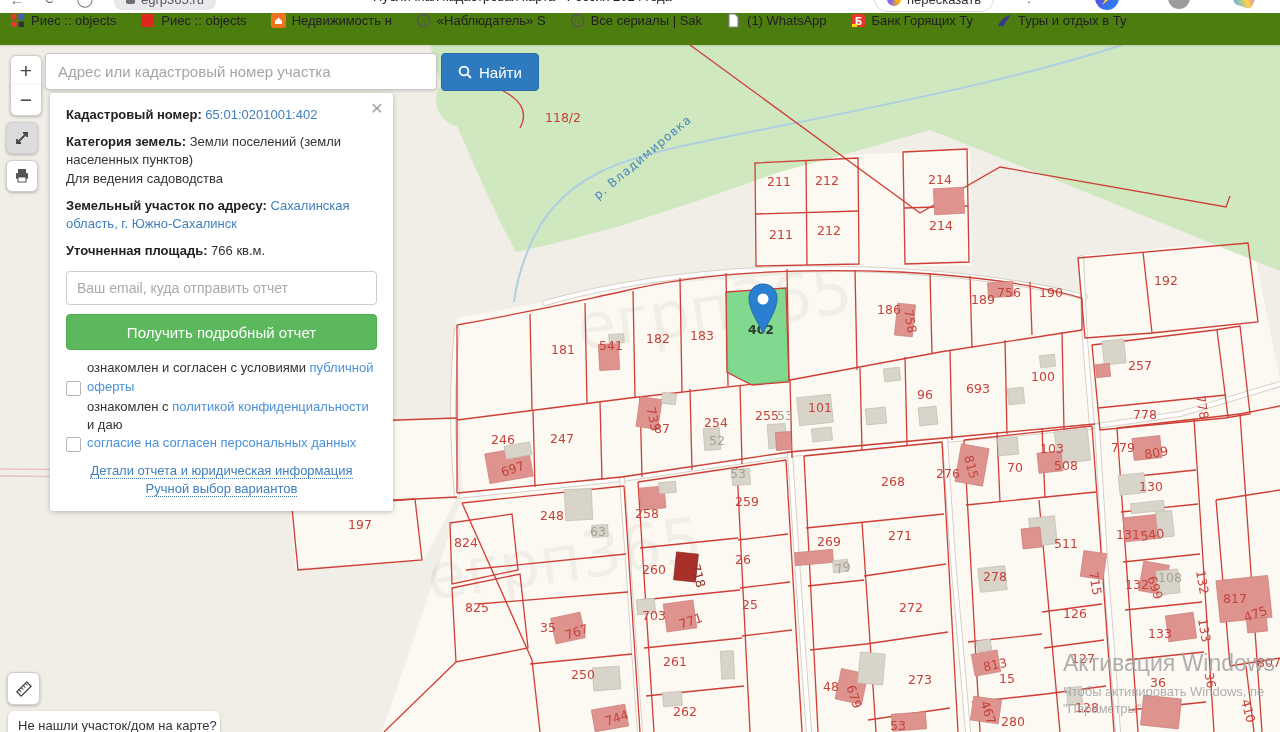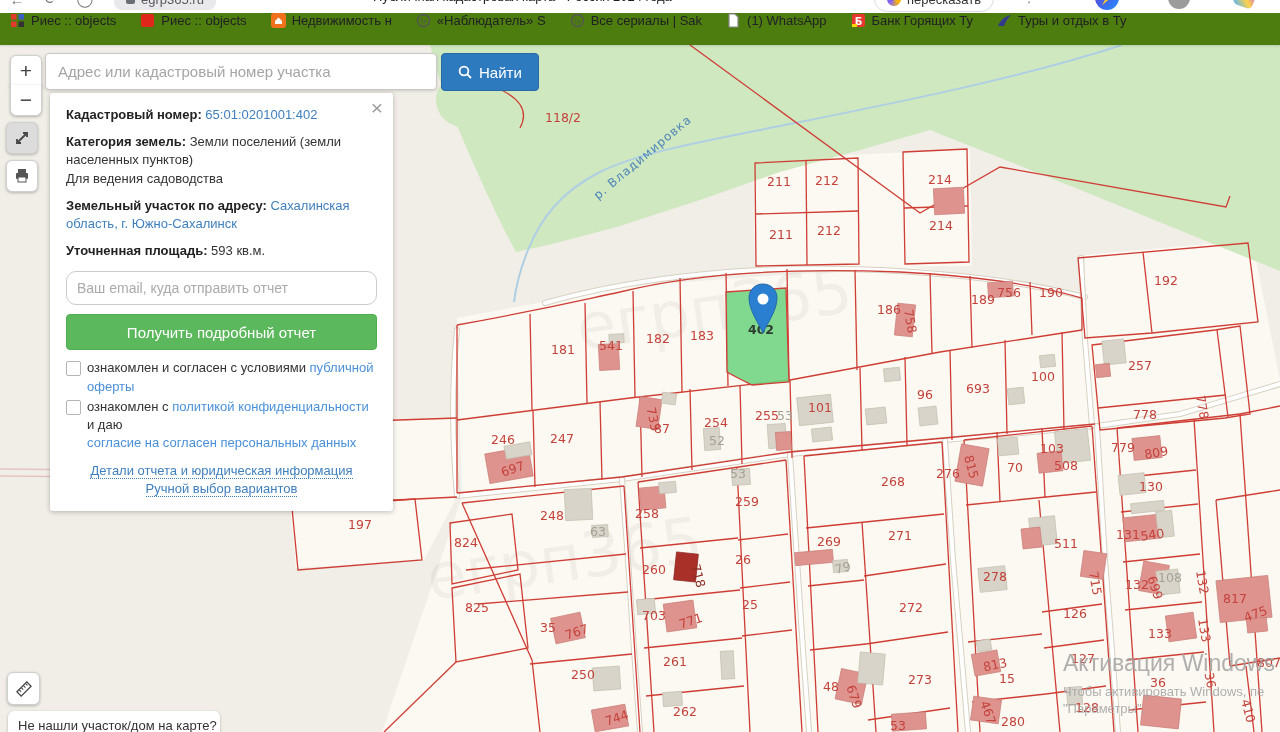--- a/index.html
+++ b/index.html
@@ -27,24 +27,24 @@
   .search-wrap{position:absolute;left:45px;top:53px;z-index:50;display:flex}
   .search-input{width:392px;height:37px;box-sizing:border-box;border:1px solid #c9c9c9;border-radius:4px;padding:4px 12px;font-size:15px;color:#333;background:#fff;box-shadow:0 1px 3px rgba(0,0,0,.15);outline:none;font-family:"Liberation Sans",sans-serif}
   .search-input::placeholder{color:#a5a5a5}
   .search-btn{margin-left:4px;height:38px;padding:8px 16px;background:#2e7abf;border:1px solid #276aa8;border-radius:4px;color:#fff;font-size:15px;display:flex;align-items:center;gap:7px;cursor:pointer}
   
   .panel{position:absolute;left:50px;top:93px;width:343px;background:#fff;border-radius:3px;box-shadow:0 1px 5px rgba(0,0,0,.25);z-index:50;padding:13px 16px 12px 16px;box-sizing:border-box;font-size:13px;color:#333;line-height:1.4}
   .panel b{color:#222}
   .p-close{position:absolute;right:10px;top:4px;font-size:21px;color:#9c9c9c;cursor:pointer;line-height:1}
   .p-row{margin-bottom:9px}
   .p-link{color:#3f7fbe;cursor:pointer}
-  .email-input{width:100%;height:34px;box-sizing:border-box;border:1px solid #ccc;border-radius:10px;padding:0 10px;font-size:14px;margin:2px 0 9px 0;font-family:"Liberation Sans",sans-serif}
+  .email-input{width:100%;height:34px;box-sizing:border-box;border:1px solid #ccc;border-radius:4px;padding:0 10px;font-size:14px;margin:2px 0 9px 0;font-family:"Liberation Sans",sans-serif}
   .email-input::placeholder{color:#aaa}
   .green-btn{width:100%;height:36px;background:#5cb85c;border:1px solid #4cae4c;border-radius:4px;color:#fff;font-size:15px;cursor:pointer;margin-bottom:9px;font-family:"Liberation Sans",sans-serif}
-  .cb-row{display:flex;gap:6px;align-items:flex-start;margin-bottom:2px}
+  .cb-row{display:flex;gap:6px;align-items:flex-end;margin-bottom:2px}
   .cb{width:13px;height:13px;border:1px solid #b5b5b5;border-radius:2px;background:#fff;flex:none;margin-top:2px;cursor:pointer}
   .cb-link{color:#4a90d9;cursor:pointer}
   .p-bottom{text-align:center;margin-top:10px}
   .dotted-link{color:#3f7fbe;border-bottom:1px dotted #3f7fbe;cursor:pointer;font-size:13px}
   
   .ctl{position:absolute;z-index:40;background:#fff;border:1px solid #cfcfcf;box-shadow:0 1px 3px rgba(0,0,0,.25);display:flex;align-items:center;justify-content:center;cursor:pointer}
   .zoom-in{left:10px;top:55px;width:30px;height:30px;border-radius:6px 6px 0 0;font-size:21px;color:#444}
   .zoom-out{left:10px;top:85px;width:30px;height:30px;border-radius:0 0 6px 6px;font-size:21px;color:#444;border-top:none}
   .expand-btn{left:6px;top:122px;width:30px;height:30px;border-radius:6px;background:#dcdcdc}
   .print-btn{left:6px;top:160px;width:30px;height:30px;border-radius:6px}
@@ -477,21 +477,21 @@
 <div class="panel">
   <span class="p-close">×</span>
   <div class="p-row"><b>Кадастровый номер:</b>
     <span class="p-link">65:01:0201001:402</span></div>
   <div class="p-row"><b>Категория земель:</b>
     <span>Земли поселений (земли населенных пунктов)</span><br>
     <span>Для ведения садоводства</span></div>
   <div class="p-row"><b>Земельный участок по адресу:</b>
     <span class="p-link">Сахалинская область, г. Южно-Сахалинск</span></div>
   <div class="p-row"><b>Уточненная площадь:</b>
-    <span>593 кв.м.</span></div>
+    <span>766 кв.м.</span></div>
   <input class="email-input" placeholder="Ваш email, куда отправить отчет" style="">
   <button class="green-btn">Получить подробный отчет</button>
   <div class="cb-row">
     <span class="cb"></span>
     <span><span>ознакомлен и согласен с условиями</span>
       <span class="cb-link">публичной оферты</span></span>
   </div>
   <div class="cb-row">
     <span class="cb"></span>
     <span><span>ознакомлен с</span>

